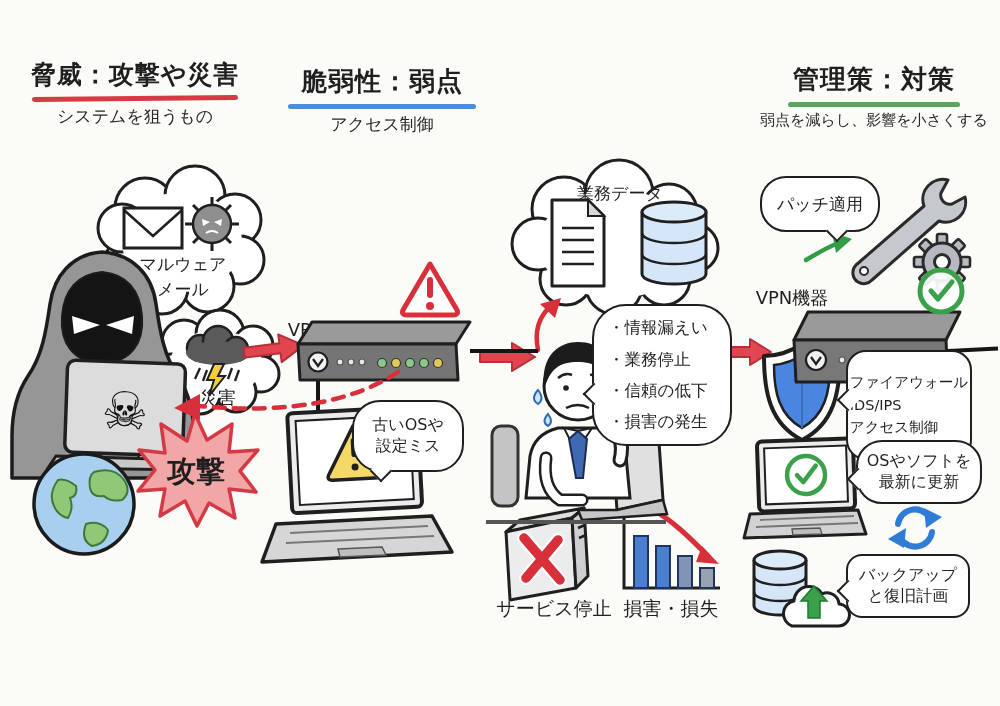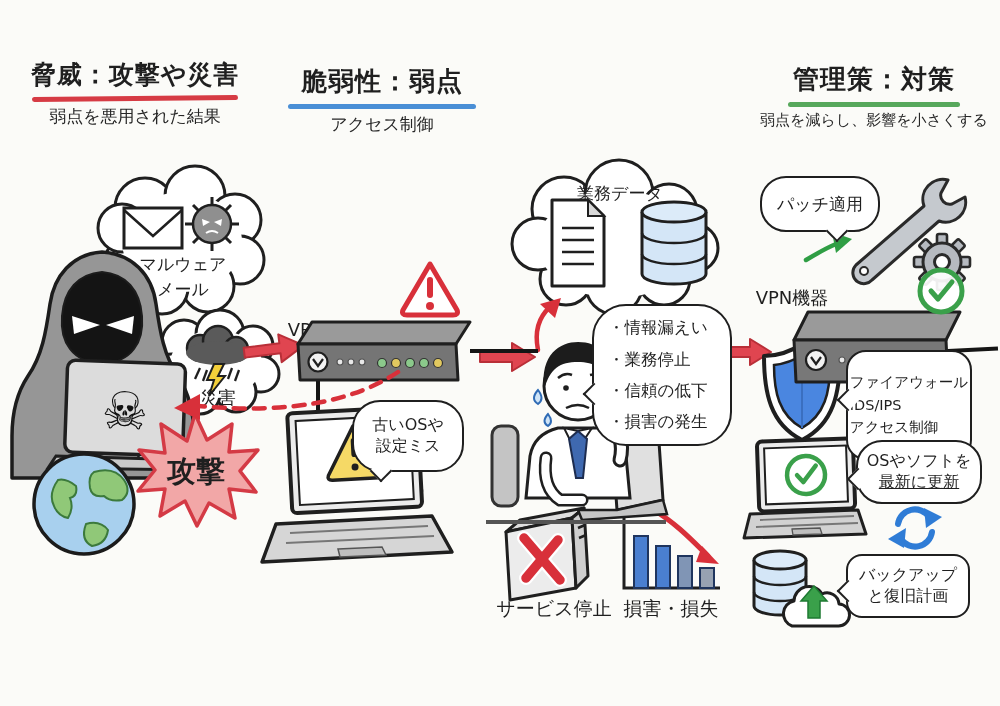--- a/index.html
+++ b/index.html
@@ -22,21 +22,21 @@
   .ln{line-height:1.45;}
 </style>
 </head>
 <body>
 
 <div class="canvas">
 
   <div class="hdr" style="left:24px;top:58px;width:222px;">
     <div class="col-title" style="font-size:25px;">脅威：攻撃や災害</div>
     <div class="underline" style="width:206px;background:#d63b44;transform:rotate(-0.6deg);"></div>
-    <div class="subtitle">弱点を悪用された結果</div>
+    <div class="subtitle">システムを狙うもの</div>
   </div>
 
   <div class="hdr" style="left:284px;top:64px;width:196px;">
     <div class="col-title" style="font-size:26px;">脆弱性：弱点</div>
     <div class="underline" style="width:188px;background:#4a8fd6;"></div>
     <div class="subtitle">アクセス制御</div>
   </div>
 
 
   <div class="hdr" style="left:756px;top:62px;width:236px;">
@@ -413,21 +413,21 @@
     <polygon points="6,80 114,76 122,100 0,104" fill="#d2d2d2" stroke="#1f1f1f" stroke-width="3" stroke-linejoin="round"></polygon>
     <g stroke="#777" stroke-width="1.8">
         <line x1="16" y1="86" x2="110" y2="82"></line>
         <line x1="12" y1="93" x2="114" y2="89"></line>
       </g>
     <polygon points="48,95 76,94 78,100 49,101" fill="#bfbfbf" stroke="#555" stroke-width="1.3"></polygon>
   </svg>
 
   <div class="bubble" style="left:856px;top:440px;width:126px;height:64px;border-radius:26px;">
     <div style="font-size:16px;">OSやソフトを</div>
-    <div style="font-size:16px;text-decoration:underline;">最新に更新</div>
+    <div style="font-size:16px;">最新に更新</div>
     <div class="tail tail-left" style="left:-8px;top:48%;"></div>
   </div>
 
   <svg style="left:886px;top:502px;" width="58" height="52" viewBox="0 0 58 52">
     <path d="M12,22 A17,17 0 0 1 43,15" fill="none" stroke="#2f7cd6" stroke-width="6" stroke-linecap="round"></path>
     <polygon points="38,6 56,15 40,26" fill="#2f7cd6"></polygon>
     <path d="M46,30 A17,17 0 0 1 15,37" fill="none" stroke="#2f7cd6" stroke-width="6" stroke-linecap="round"></path>
     <polygon points="20,26 2,37 18,46" fill="#2f7cd6"></polygon>
   </svg>
 

